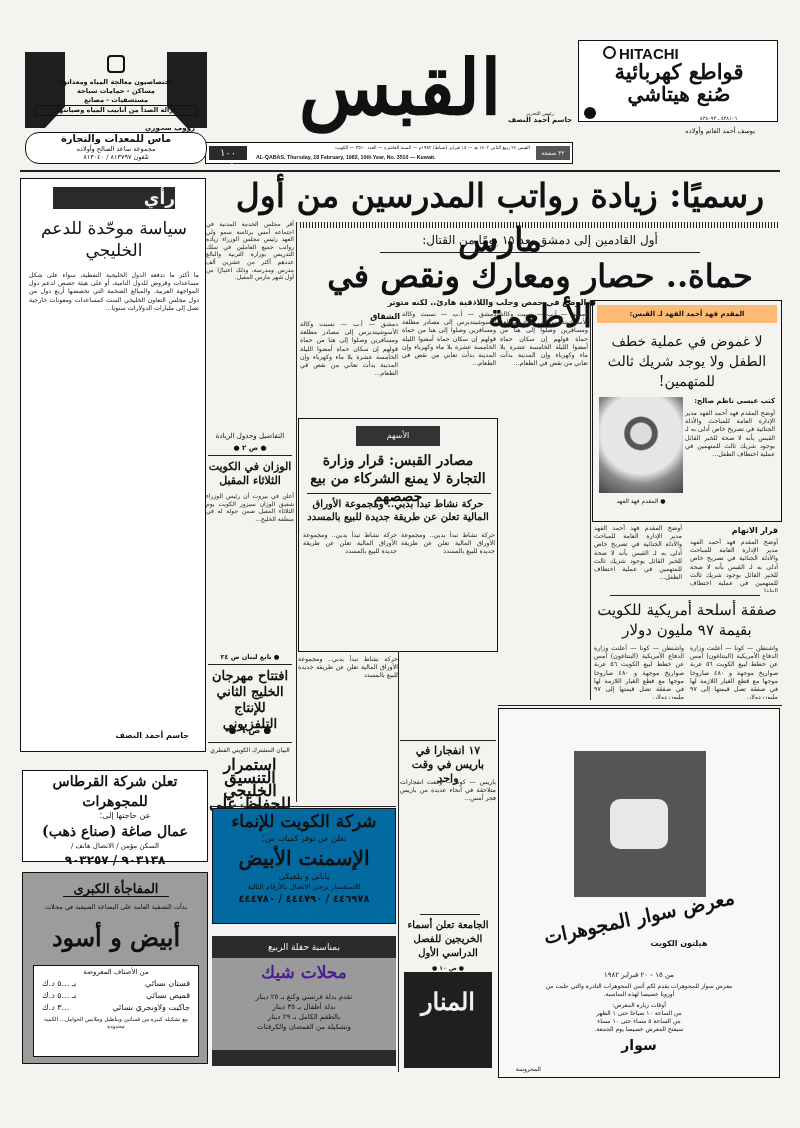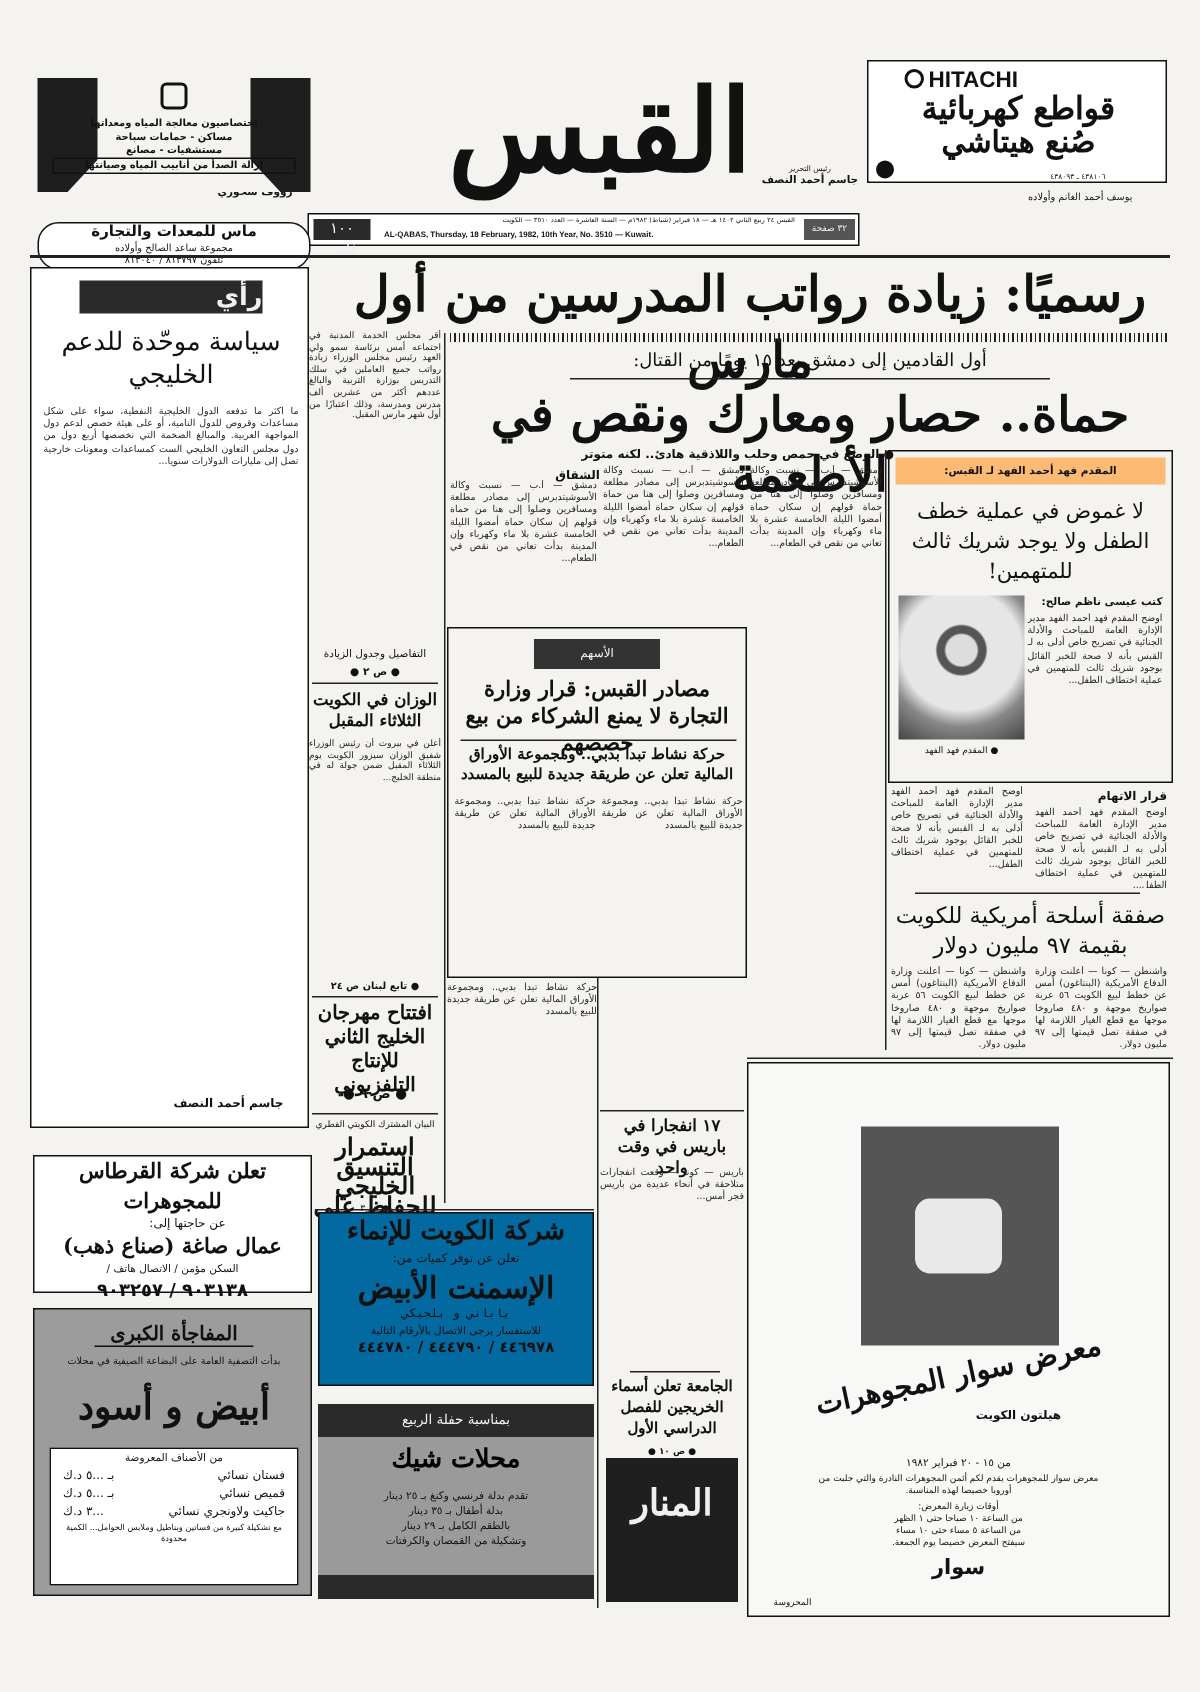--- a/index.html
+++ b/index.html
@@ -54,21 +54,21 @@
   <div class="abs" style="left:0;top:0;width:182px;height:76px;background:linear-gradient(#1e1e1e,#1e1e1e) left/40px 100% no-repeat, linear-gradient(#1e1e1e,#1e1e1e) right/40px 100% no-repeat;">
     <div class="abs" style="left:20px;top:0;width:142px;height:76px;background:#f4f3ef;clip-path:polygon(0 100%,50% 0,100% 100%);"></div>
     <div class="abs" style="left:82px;top:3px;width:18px;height:18px;border:2px solid #111;border-radius:4px;"></div>
     <div class="abs center" style="left:10px;top:26px;width:162px;font-size:6.6px;line-height:9px;font-weight:bold;">
       <div>اختصاصيون معالجة المياه ومعداتها</div>
       <div>مساكن - حمامات سباحة</div>
       <div>مستشفيات - مصانع</div>
       <div style="border:1px solid #111;">إزالة الصدأ من أنابيب المياه وصيانتها</div>
     </div>
   </div>
-  <div class="abs box center" style="left:0;top:96px;width:182px;height:32px;border-radius:14px;background:#fff;">
+  <div class="abs box center" style="left:0;top:80px;width:182px;height:32px;border-radius:14px;background:#fff;">
     <div style="font-size:10px;font-weight:bold;line-height:12px;">ماس للمعدات والتجارة</div>
     <div style="font-size:6.5px;line-height:8px;">مجموعة ساعد الصالح وأولاده</div>
     <div style="font-size:6.5px;line-height:8px;">تلفون ٨١٣٧٩٧ / ٨١٣٠٤٠</div>
   </div>
 </div>
 
 <div class="rule" style="left:20px;top:170px;width:760px;height:1.5px;"></div>
 
 <div class="abs box" style="left:20px;top:178px;width:186px;height:574px;background:#fff;">
   <div class="abs dark center" style="left:32px;top:8px;width:122px;height:22px;font-size:17px;font-weight:bold;line-height:22px;text-align:right;">رأي</div>
@@ -186,28 +186,28 @@
       <span>...٣ د.ك</span>
     </div>
     <div class="center" style="font-size:5.5px;line-height:7px;padding:2px 4px;">مع تشكيلة كبيرة من فساتين وبناطيل وملابس الحوامل... الكمية محدودة</div>
   </div>
 </div>
 
 <div class="abs box center" style="left:212px;top:808px;width:184px;height:116px;background:#0369a1;border-width:1px;">
   <div style="font-size:17px;font-weight:bold;line-height:24px;font-family:'DejaVu Serif',serif;">شركة الكويت للإنماء</div>
   <div style="font-size:8px;line-height:12px;">تعلن عن توفر كميات من:</div>
   <div style="font-size:20px;font-weight:bold;line-height:26px;font-family:'DejaVu Serif',serif;">الإسمنت الأبيض</div>
-  <div style="font-size:8px;line-height:11px;font-family:Liberation Mono, monospace;">ياباني و بلجيكي</div>
+  <div style="font-size:8px;line-height:11px;">ياباني و بلجيكي</div>
   <div style="font-size:7px;line-height:10px;">للاستفسار يرجى الاتصال بالأرقام التالية</div>
   <div style="font-size:10px;font-weight:bold;line-height:14px;">٤٤٦٩٧٨ / ٤٤٤٧٩٠ / ٤٤٤٧٨٠</div>
 </div>
 
 <div class="abs noise" style="left:212px;top:936px;width:184px;height:124px;background:#9a9a9a;">
   <div class="abs dark center" style="left:0;top:0;width:184px;height:22px;font-size:9px;line-height:22px;">بمناسبة حفلة الربيع</div>
-  <div class="abs center" style="left:30px;top:26px;width:124px;font-size:17px;font-weight:bold;font-family:'DejaVu Serif',serif;color:#000000;">محلات شيك</div>
+  <div class="abs center" style="left:30px;top:26px;width:124px;font-size:17px;font-weight:bold;font-family:'DejaVu Serif',serif;color:#4c1d95;">محلات شيك</div>
   <div class="abs" style="left:8px;top:56px;width:168px;font-size:7px;line-height:10px;text-align:center;">
     <div>تقدم بدلة فرنسي وكنغ بـ ٢٥ دينار</div>
     <div>بدلة أطفال بـ ٣٥ دينار</div>
     <div>بالطقم الكامل بـ ٢٩ دينار</div>
     <div>وتشكيلة من القمصان والكرفتات</div>
   </div>
   <div class="abs dark" style="left:0;top:114px;width:184px;height:16px;"></div>
 </div>
 
 <div class="abs dark center" style="left:404px;top:972px;width:88px;height:96px;background:#1f1f1f;">

